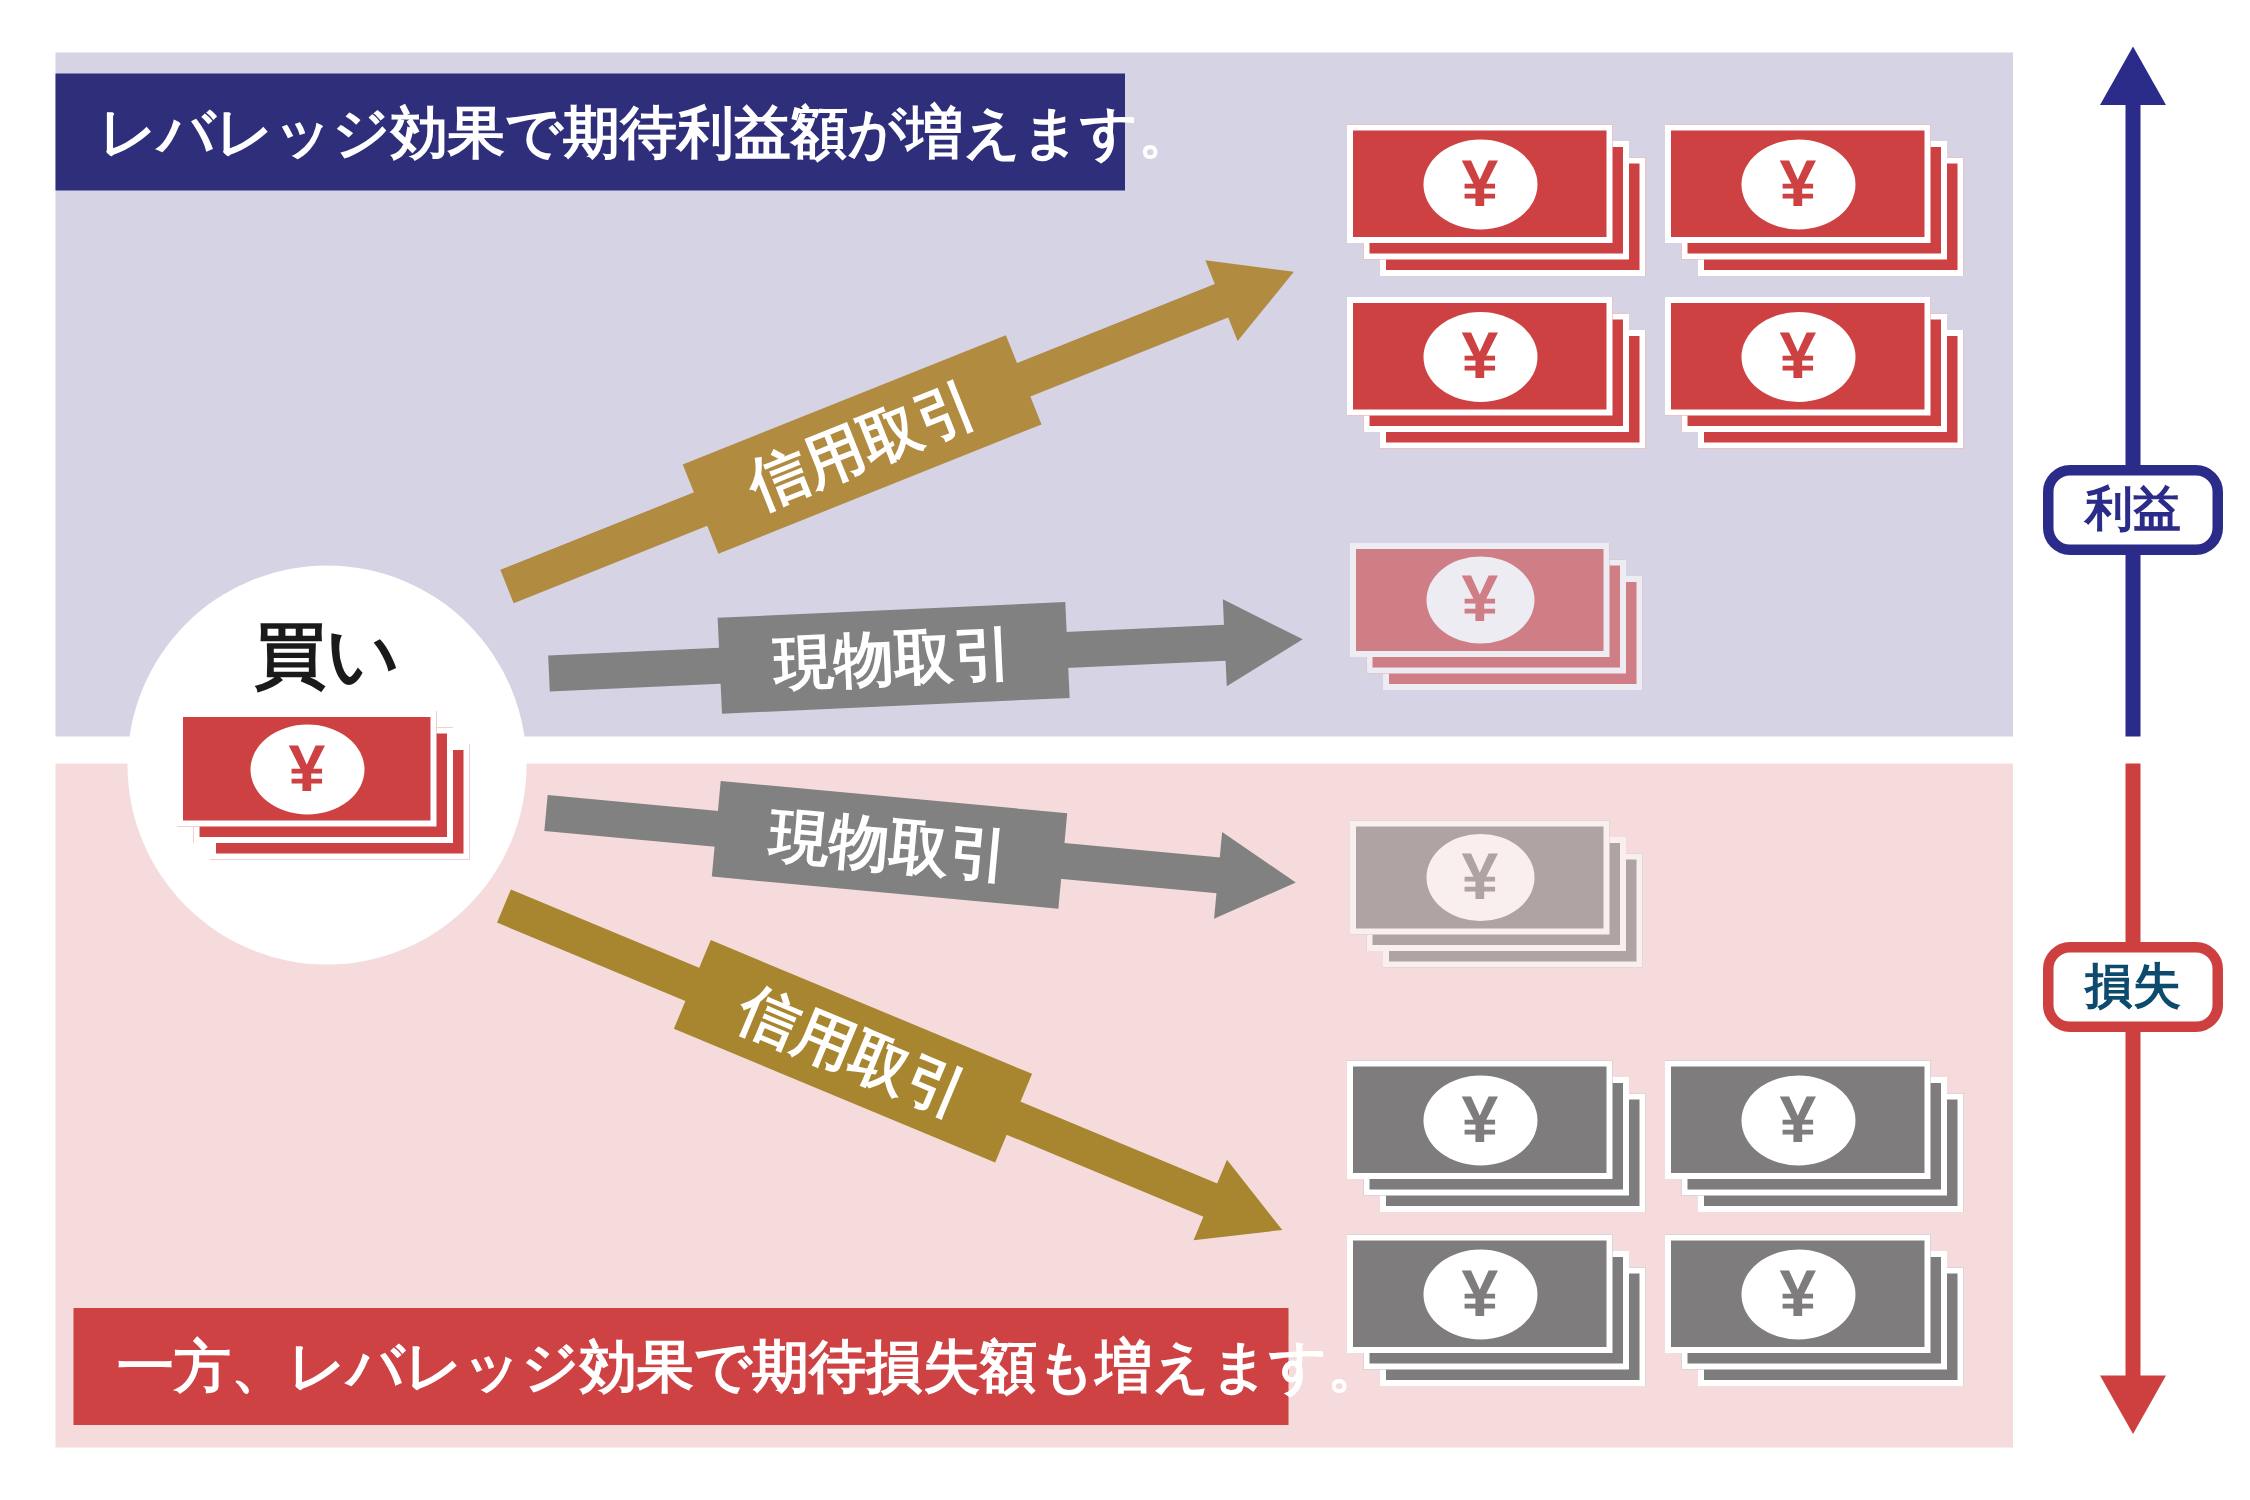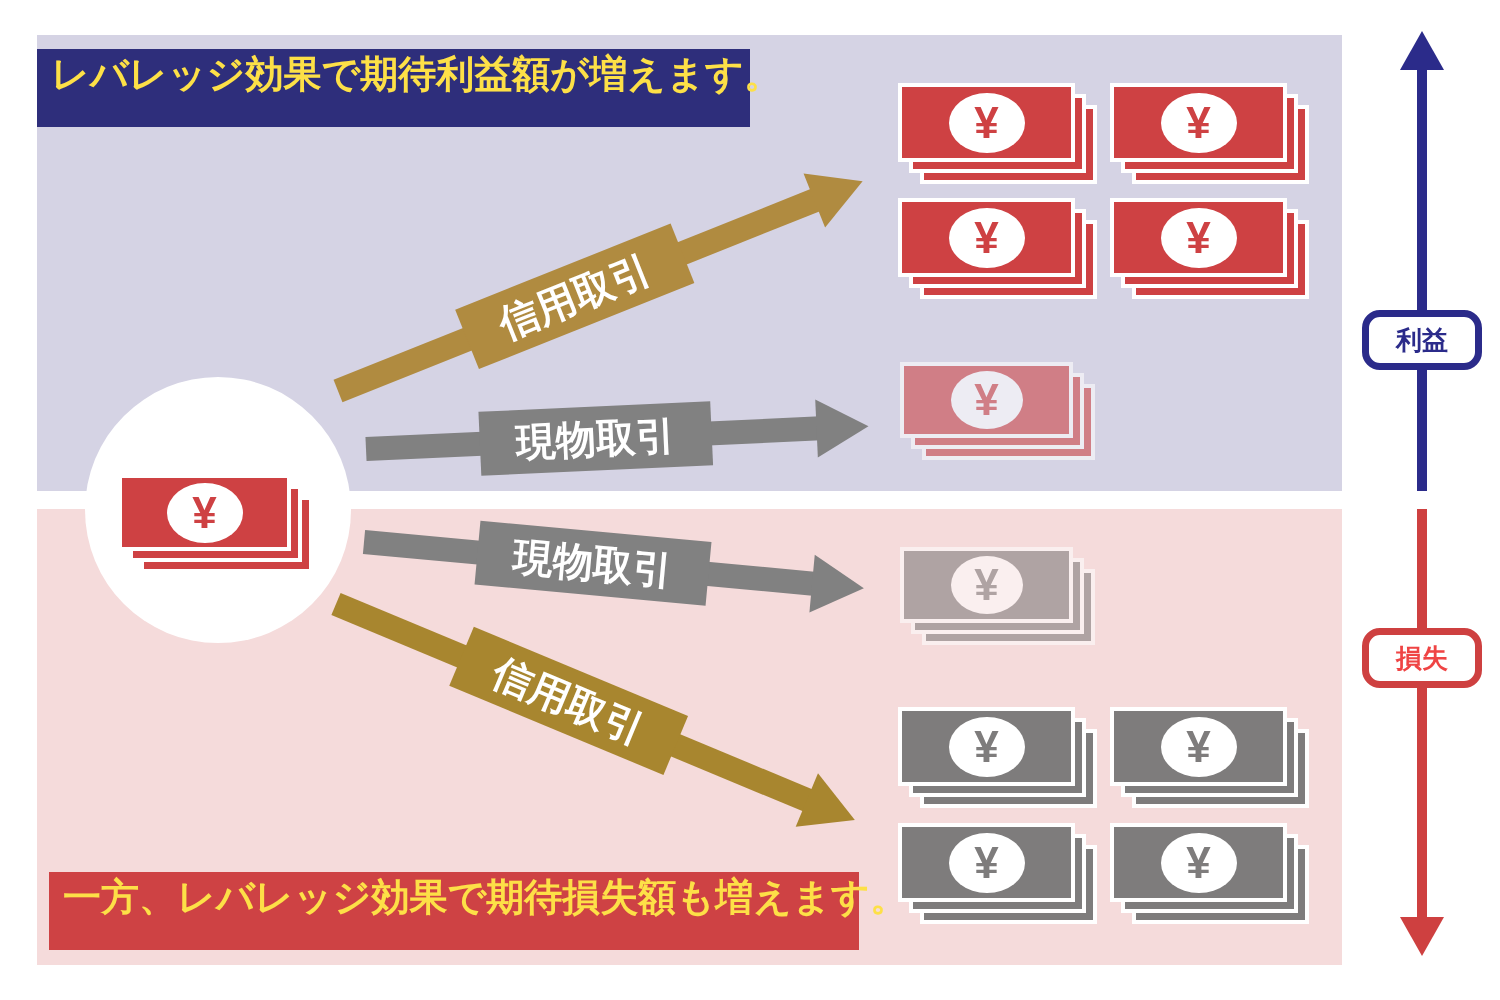--- a/index.html
+++ b/index.html
@@ -4,22 +4,22 @@
 <style>
   html,body{margin:0;padding:0;background:#ffffff;}
   .canvas{
     position:relative;width:1500px;height:1000px;background:#ffffff;overflow:hidden;
     font-family:"Liberation Sans","DejaVu Sans",sans-serif;
   }
   
   .section{position:absolute;left:37px;width:1305px;height:456px;z-index:1;}
   .section.profit{top:35px;background:#D5D3E4;}
   .section.loss{top:509px;background:#F5DBDB;}
-  .banner{position:absolute;display:flex;align-items:flex-start;z-index:3;
-    color:#fde047;font-weight:bold;font-size:38px;white-space:nowrap;padding-left:14px;box-sizing:border-box;}
+  .banner{position:absolute;display:flex;align-items:center;z-index:3;
+    color:#ffffff;font-weight:bold;font-size:38px;white-space:nowrap;padding-left:29px;box-sizing:border-box;}
   .banner.navy{left:0;top:14px;width:713px;height:78px;background:#2E2E7B;}
   .banner.red{left:0;top:363px;width:810px;height:78px;background:#CE4244;margin-left:12px;}
   
   .buy-circle{position:absolute;left:85px;top:377px;width:266px;height:266px;border-radius:50%;
     background:#ffffff;z-index:5;}
   .buy-label{position:absolute;left:85px;top:405px;width:266px;text-align:center;z-index:7;
     font-size:48px;font-weight:bold;color:#1a1a1a;}
   
   .bill{position:absolute;z-index:6;}
   .bill .layer{position:absolute;border:4px solid #ffffff;box-sizing:border-box;}
@@ -67,23 +67,23 @@
   .vline{position:absolute;width:10px;z-index:1;}
   .vline.blue{left:1417px;top:66px;height:425px;background:#2B2B8A;}
   .vline.redl{left:1417px;top:509px;height:410px;background:#CE4040;}
   .vhead{position:absolute;width:0;height:0;z-index:1;}
   .vhead.up{left:1400px;top:31px;border-left:22px solid transparent;border-right:22px solid transparent;
     border-bottom:39px solid #2B2B8A;}
   .vhead.down{left:1400px;top:917px;border-left:22px solid transparent;border-right:22px solid transparent;
     border-top:39px solid #CE4040;}
   .badge{position:absolute;left:1362px;width:120px;height:60px;background:#ffffff;
     box-sizing:border-box;border-radius:18px;display:flex;align-items:center;justify-content:center;
-    font-size:26px;font-weight:bold;z-index:2;}
+    font-size:32px;font-weight:bold;z-index:2;}
   .badge.profit{top:310px;border:7px solid #2B2B8A;color:#2B2B8A;}
-  .badge.loss{top:628px;border:7px solid #CE4040;color:#ef4444;align-items:center;}
+  .badge.loss{top:628px;border:7px solid #CE4040;color:#0c4a6e;align-items:center;}
 </style>
 </head>
 <body>
 
 <div class="canvas">
 
   <div class="section profit">
     <div class="banner navy">
       <span>レバレッジ効果で期待利益額が増えます。</span>
     </div>
@@ -110,20 +110,21 @@
     <div class="head"></div>
     <div class="label">現物取引</div>
   </div>
   <div class="arrow gold-down">
     <div class="shaft"></div>
     <div class="head"></div>
     <div class="label">信用取引</div>
   </div>
 
   <div class="buy-circle"></div>
+  <div class="buy-label">買い</div>
   <div class="bill ctr red-bill" style="left:118px;top:474px;z-index:7;">
     <div class="layer l3"></div>
     <div class="layer l2"></div>
     <div class="layer l1">
       <div class="oval">
           <span class="yen">¥</span>
         </div>
     </div>
   </div>
 

